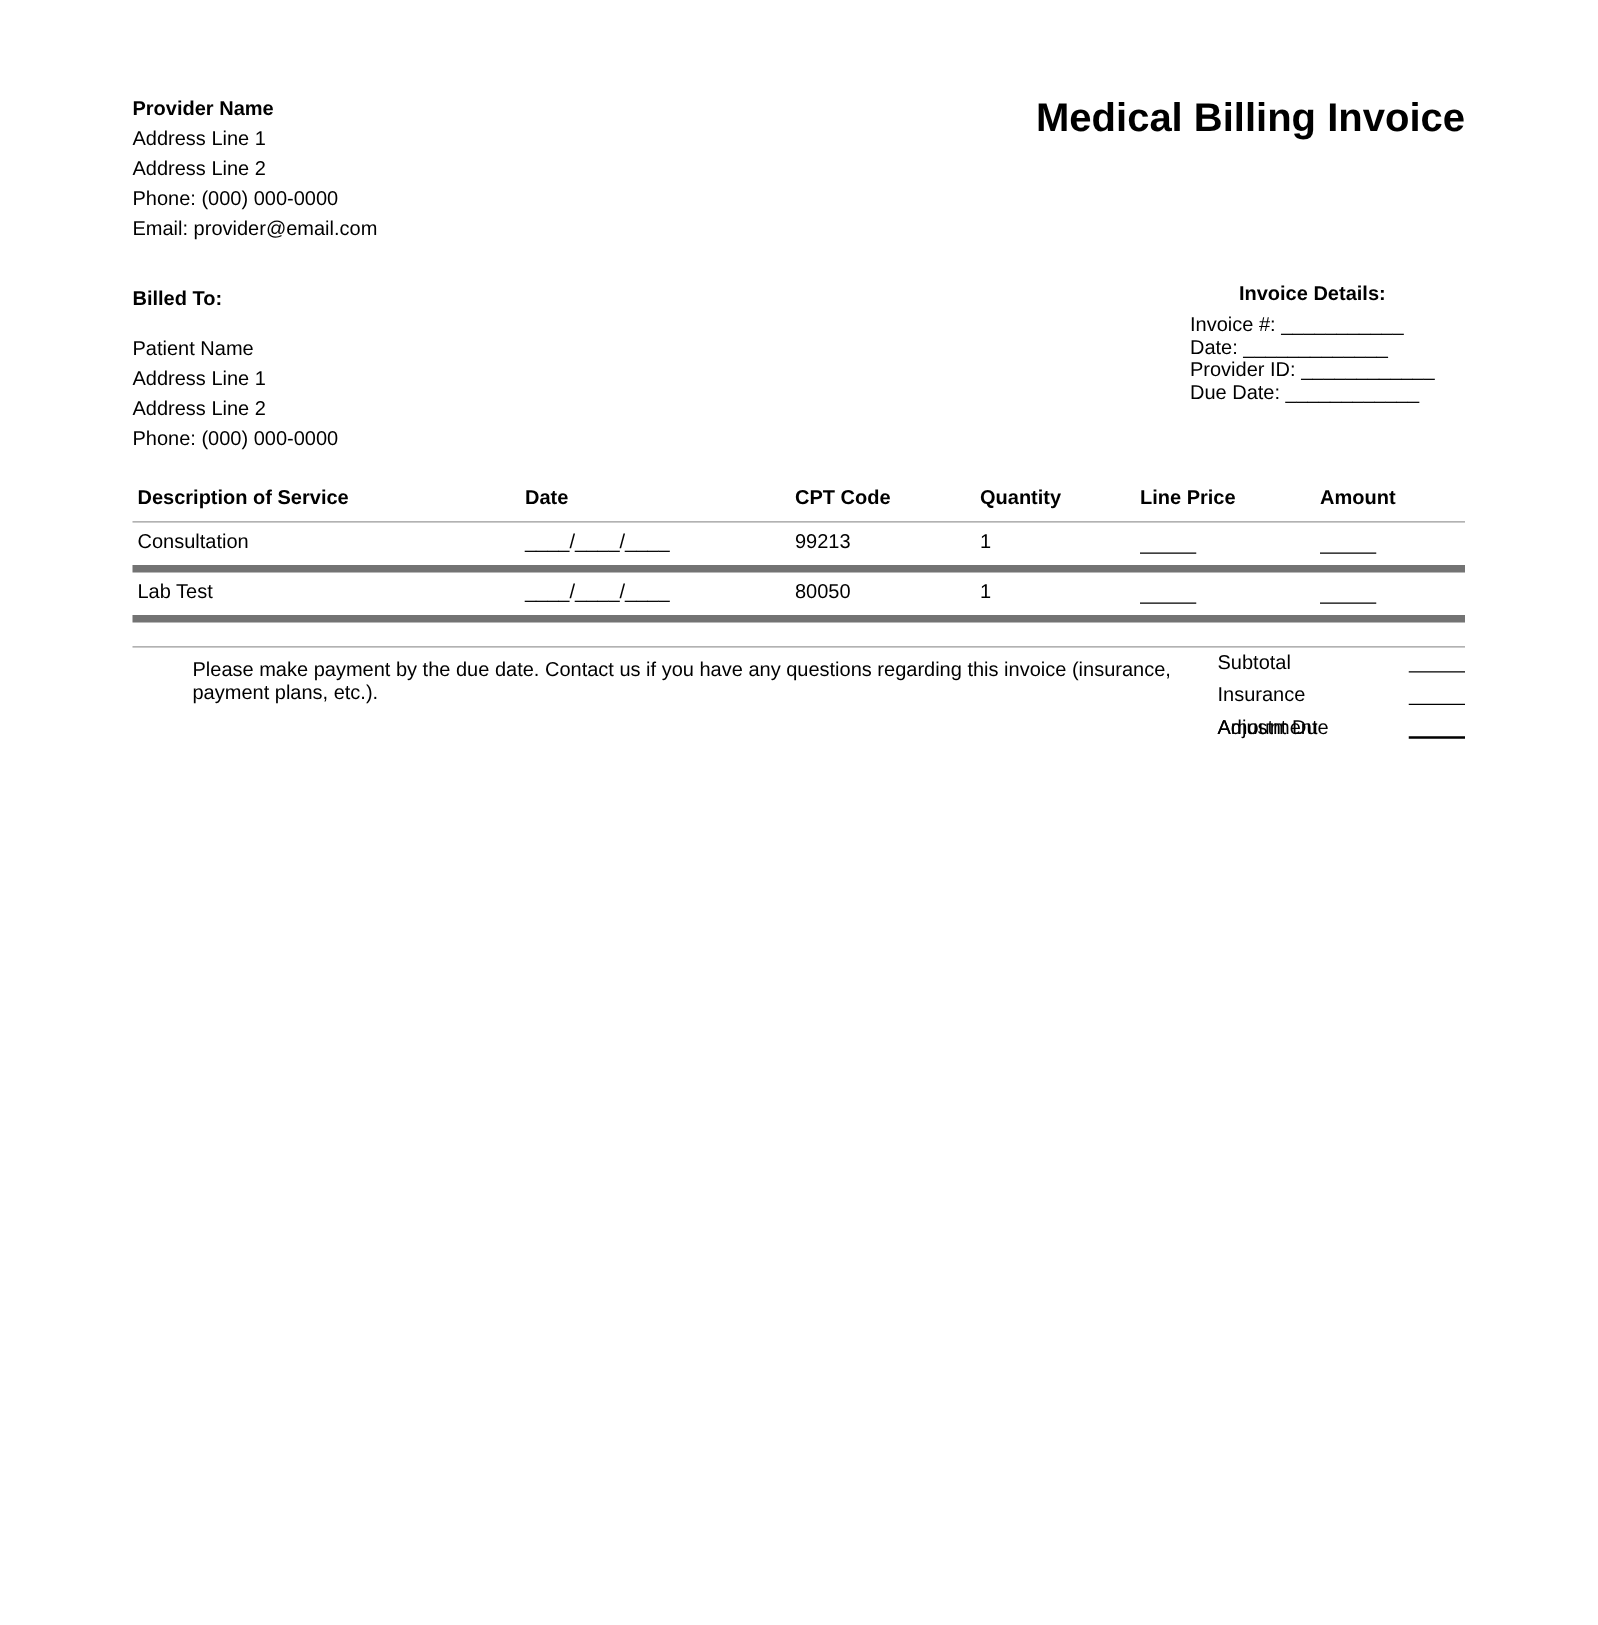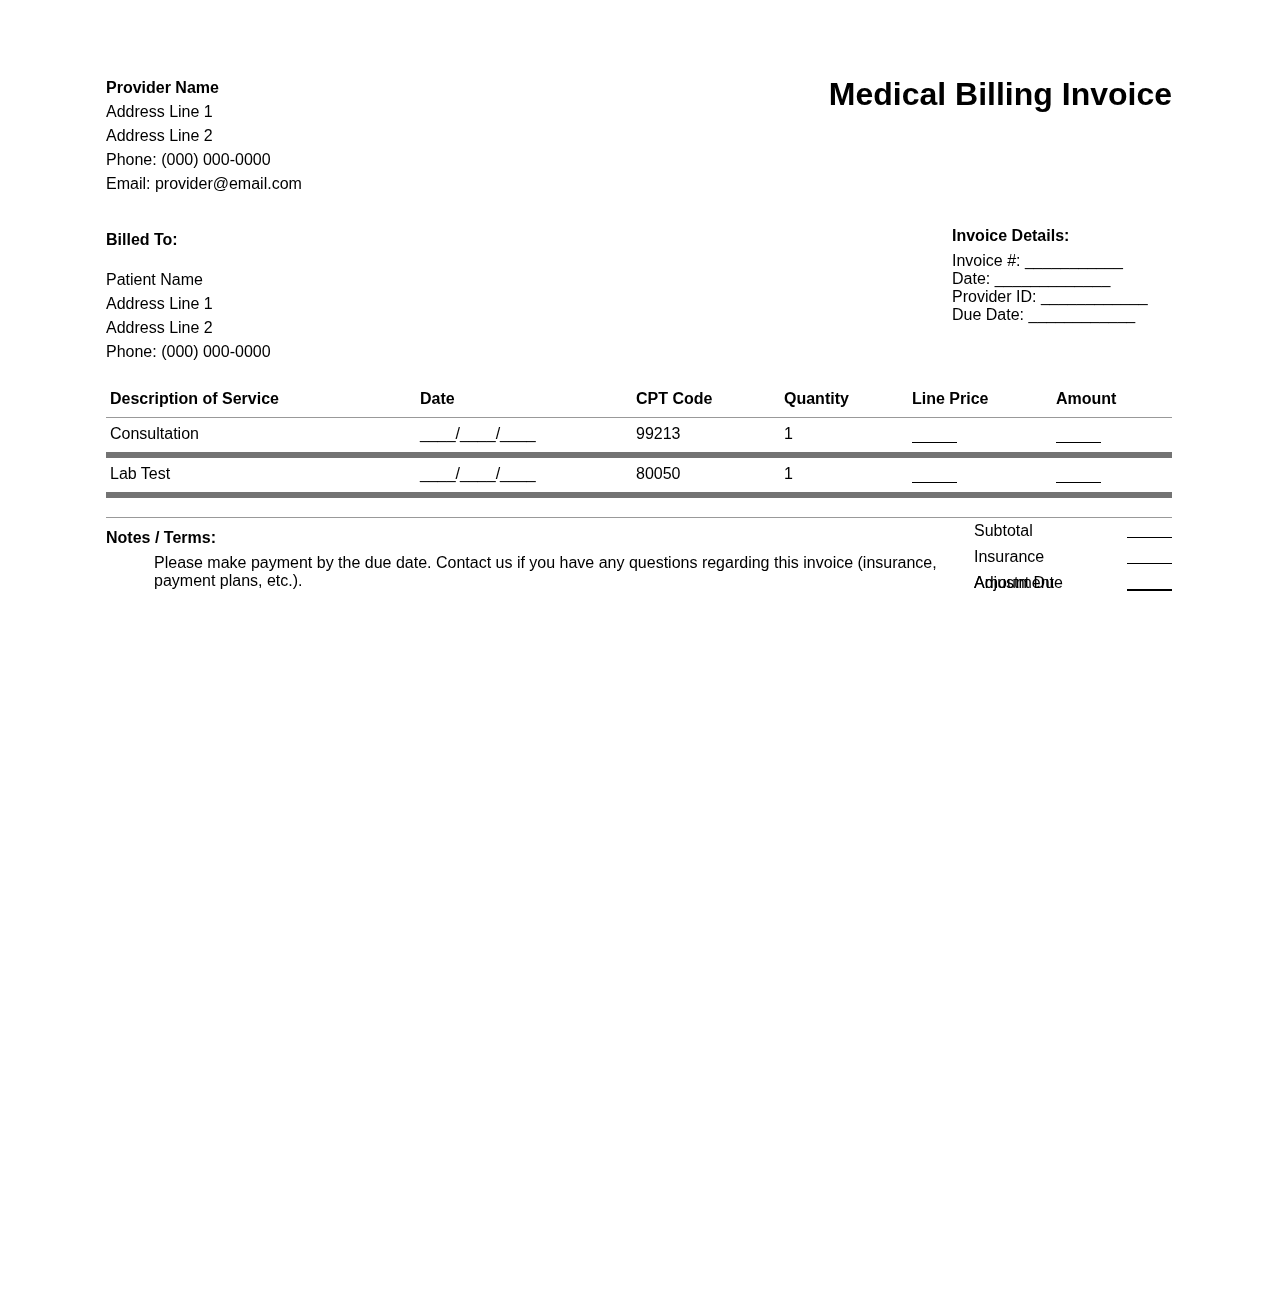--- a/index.html
+++ b/index.html
@@ -11,21 +11,21 @@
   .provider { position: absolute; left: 0; top: 76px; line-height: 24px; }
   .provider .name { font-weight: bold; }
   .title {
     position: absolute; right: 0; top: 74px;
     font-size: 32px; font-weight: bold; line-height: 40px; white-space: nowrap;
   }
   .billed { position: absolute; left: 0; top: 228px; }
   .billed .head { font-weight: bold; line-height: 24px; margin-bottom: 16px; }
   .billed .line { line-height: 24px; }
   .details { position: absolute; left: 846px; top: 226px; }
-  .details .head { font-weight: bold; line-height: 20px; margin-bottom: 6px; }
+  .details .head { font-weight: bold; line-height: 20px; margin-bottom: 6px; text-align: center; }
   .details .line { line-height: 18px; white-space: nowrap; }
 
   table.services {
     position: absolute; left: 0; top: 383px; width: 1066px;
     border-collapse: collapse;
   }
   table.services th {
     text-align: left; font-weight: bold; padding: 6px 4px 8px 4px;
     border-bottom: 1px solid #999; height: 20px;
   }
@@ -110,21 +110,20 @@
         <td>1</td>
         <td><span class="blank" style="width:45px"></span></td>
         <td><span class="blank" style="width:45px"></span></td>
       </tr>
     </tbody>
   </table>
 
   <div class="divider"></div>
 
   <div class="notes">
-    <div class="head">Notes / Terms:</div>
     <div class="text">Please make payment by the due date. Contact us if you have any questions regarding this invoice (insurance, payment plans, etc.).</div>
   </div>
 
   <div class="totals">
     <div class="row">
       <span>Subtotal</span>
       <span class="blankline"></span>
     </div>
     <div class="row">
       <span>Insurance Adjustment</span>

